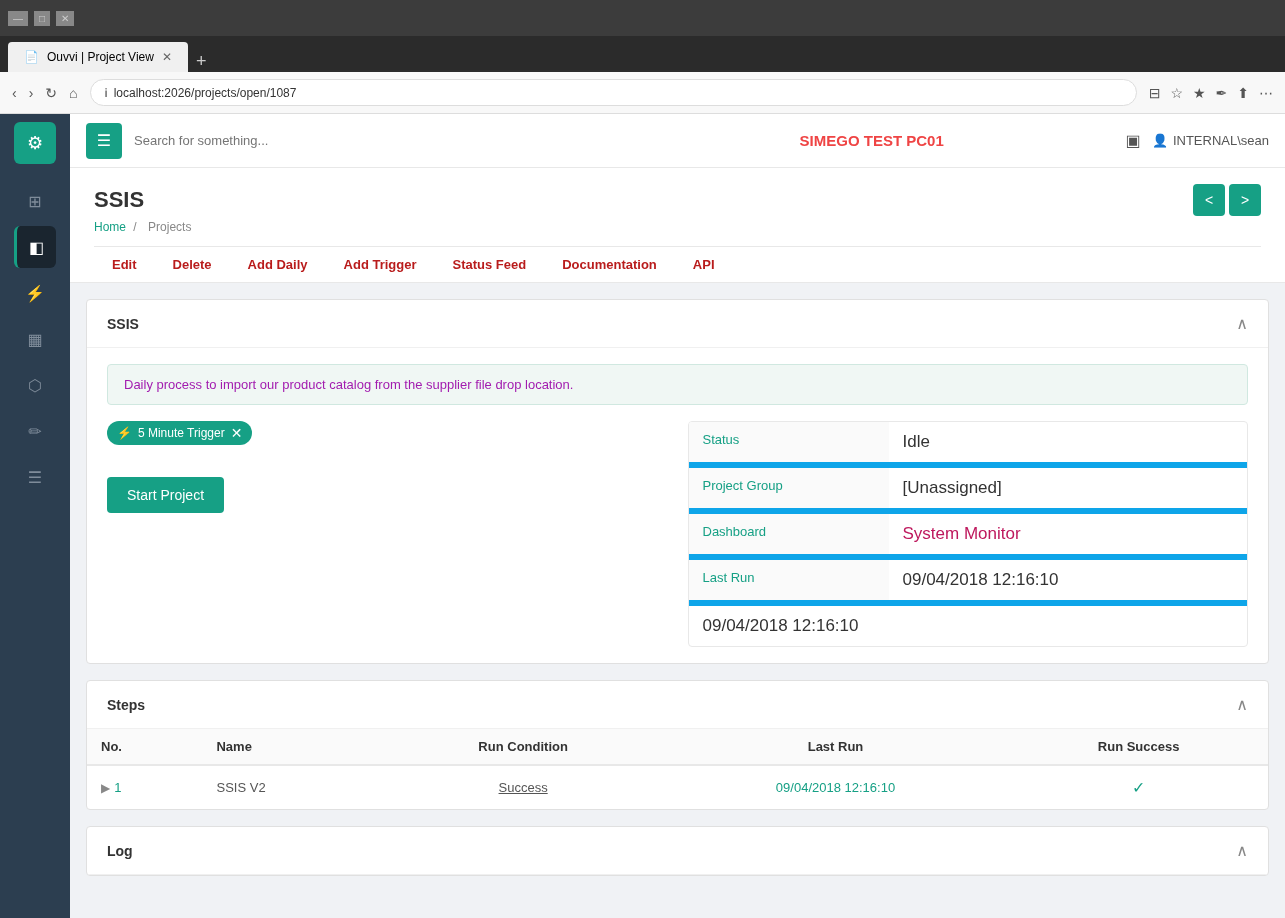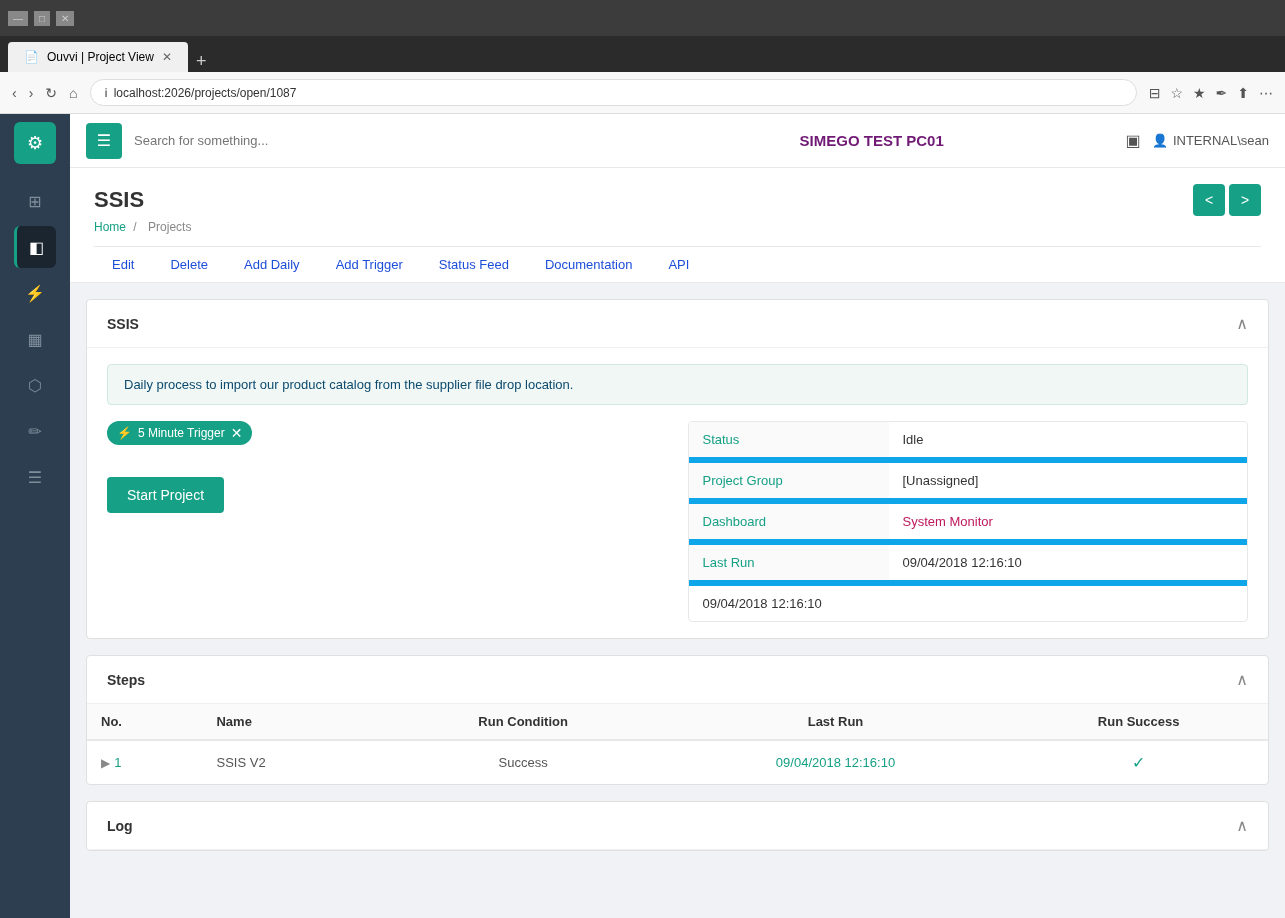--- a/index.html
+++ b/index.html
@@ -128,21 +128,21 @@
     .search-field {
       flex: 1;
       border: none;
       outline: none;
       color: #999;
       font-size: 13px;
     }
     .app-title {
       font-weight: bold;
       font-size: 15px;
-      color: #701a75;
+      color: #ef4444;
       flex: 1;
       text-align: center;
     }
     .top-nav-right { display: flex; align-items: center; gap: 12px; color: #555; font-size: 13px; }
     .monitor-icon { font-size: 16px; cursor: pointer; }
     .user-badge { display: flex; align-items: center; gap: 4px; }
 
     
     .page-header {
       background: white;
@@ -171,25 +171,25 @@
     .breadcrumb a { color: #16a085; text-decoration: none; }
     .breadcrumb span { margin: 0 4px; }
     .action-tabs {
       display: flex;
       gap: 0;
       border-top: 1px solid #e8e8e8;
     }
     .action-tab {
       padding: 10px 18px;
       font-size: 13px;
-      color: #1d4ed8;
+      color: #b91c1c;
       cursor: pointer;
       border: none;
       background: none;
-      font-weight: 400;
+      font-weight: 700;
       text-align: center;
     }
 
     
     .content-area { padding: 16px; }
 
     
     .card {
       background: white;
       border: 1px solid #e0e0e0;
@@ -208,21 +208,21 @@
     .collapse-btn { background: none; border: none; cursor: pointer; color: #888; font-size: 16px; }
     .card-body { padding: 16px 20px; }
 
     
     .description-box {
       background: #f0f7f4;
       border: 1px solid #d0e8e0;
       border-radius: 4px;
       padding: 12px 16px;
       font-size: 13px;
-      color: #0c4a6e;
+      color: #a21caf;
       margin-bottom: 16px;
     }
 
     
     .trigger-badge {
       display: inline-flex;
       align-items: center;
       gap: 6px;
       background: #16a085;
       color: white;
@@ -262,21 +262,21 @@
     .info-row:last-child { border-bottom: none; }
     .info-label {
       padding: 10px 14px;
       color: #16a085;
       font-size: 13px;
       background: #fafafa;
     }
     .info-value {
       padding: 10px 14px;
       color: #333;
-      font-size: 13px;
+      font-size: 17px;
     }
     .info-value a { color: #be185d; text-decoration: none; }
 
     
     .details-layout {
       display: grid;
       grid-template-columns: 1fr 1fr;
       gap: 20px;
       align-items: start;
     }
@@ -484,21 +484,21 @@
               <tr class="table-row">
                 <td>
                   <div class="step-no">
                     <span class="expand-icon">▶</span>
                     <a class="step-link">1</a>
                   </div>
                 </td>
                 <td>
                   <span>SSIS V2</span>
                 </td>
-                <td style="text-align:center;">
+                <td style="text-align:center;text-decoration:underline;">
                   <span class="success-text">Success</span>
                 </td>
                 <td style="text-align:center;">
                   <a class="last-run-link">09/04/2018 12:16:10</a>
                 </td>
                 <td style="text-align:center;">
                   <span class="check-icon">✓</span>
                 </td>
               </tr>
             </tbody>

